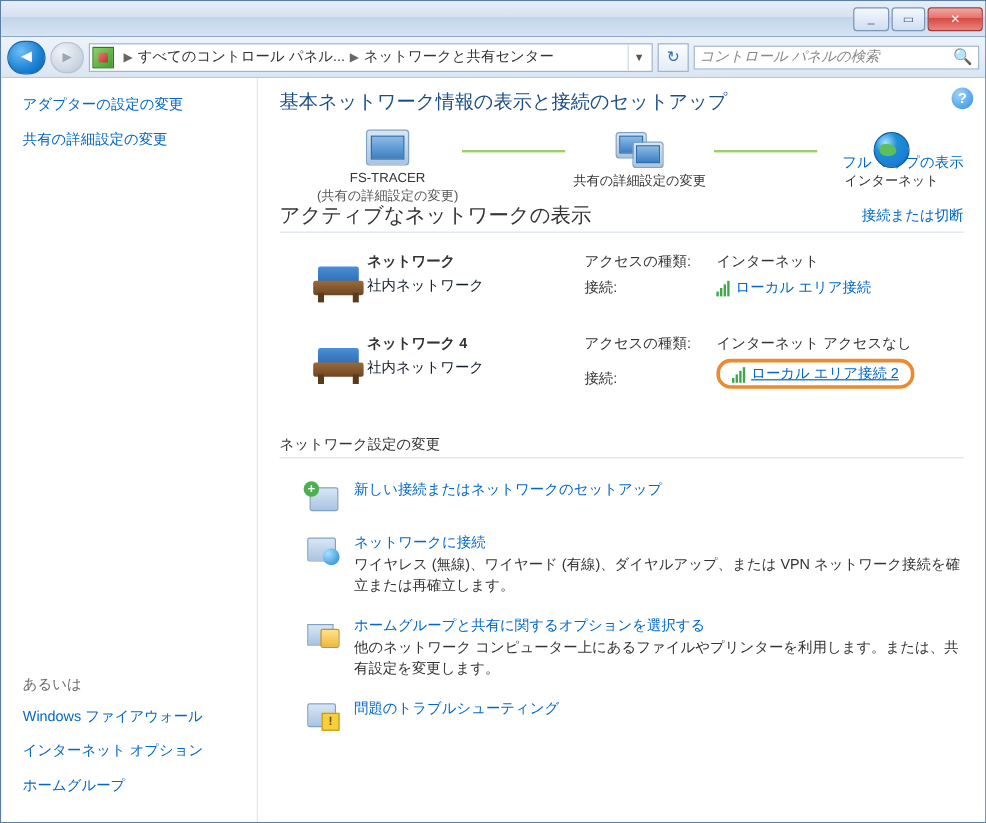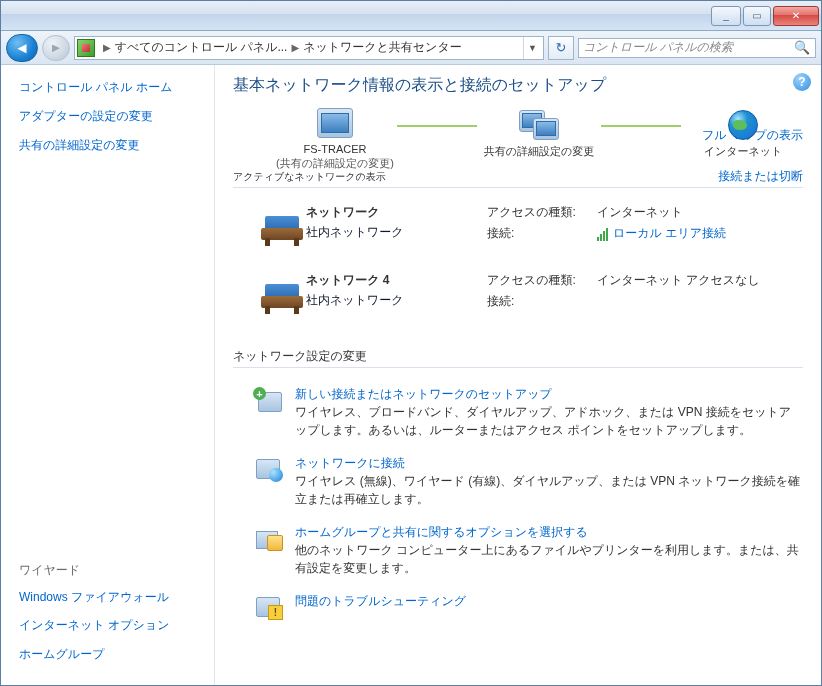--- a/index.html
+++ b/index.html
@@ -22,37 +22,37 @@
 .searchbox{width:238px;height:20px;border:1px solid #9fb4cd;background:#fff;display:flex;align-items:center;padding:0 4px;font-size:12px;color:#888;}
 .search-ico{margin-left:auto;color:#3a79c2;font-size:13px;}
 .body{flex:1;display:flex;overflow:hidden;}
 .sidebar{width:214px;background:#fff;padding:14px 10px 10px 18px;font-size:12px;border-right:1px solid #e0e6ec;display:flex;flex-direction:column;}
 .sidebar a{color:#0066cc;text-decoration:none;display:block;margin-bottom:12px;line-height:1.4;}
 .side-spacer{flex:1;}
 .side-heading{color:#6b6b6b;font-size:12px;margin-bottom:10px;}
 .main{flex:1;background:#fff;padding:10px 18px 10px 18px;font-size:12px;overflow:auto;position:relative;}
 .help-ico{position:absolute;top:8px;right:10px;width:18px;height:18px;border-radius:50%;background:radial-gradient(circle at 35% 30%,#9fd2fb,#2f8fe0);color:#fff;display:flex;align-items:center;justify-content:center;font-size:12px;font-weight:bold;}
 .h1{color:#1a4e87;font-size:16px;margin-bottom:12px;}
-.netmap{display:flex;align-items:center;gap:0;margin:0 0 4px 42px;}
+.netmap{display:flex;align-items:center;gap:0;margin:0 0 4px 30px;}
 .map-node{display:flex;flex-direction:column;align-items:center;width:120px;}
 .map-line{flex:1;height:2px;background:#9fcf6a;position:relative;margin:0 2px 28px 2px;min-width:50px;}
 .pc-ico{width:36px;height:30px;background:linear-gradient(to bottom,#d7e6f5,#a9c4e1);border:1px solid #7ea0c3;border-radius:3px;position:relative;display:flex;align-items:center;justify-content:center;}
 .pc-ico::before{content:"";width:26px;height:18px;background:linear-gradient(to bottom,#8abbe8,#3d7fc0);border:1px solid #2d6da8;}
 .multi-ico{position:relative;width:40px;height:30px;}
 .multi-ico .pc-ico{position:absolute;width:26px;height:22px;}
 .multi-ico .pc-ico::before{width:18px;height:13px;}
 .multi-ico .p1{top:0;left:0;}
 .multi-ico .p2{top:8px;left:14px;}
 .globe-ico{width:30px;height:30px;border-radius:50%;background:radial-gradient(circle at 32% 28%,#a7e3ff,#1f8ed0 35%,#1b7fd7 70%,#0d5aa5);border:1px solid #0d5aa5;position:relative;overflow:hidden;}
 .globe-ico::after{content:"";position:absolute;width:14px;height:10px;background:#5cbf5c;top:9px;left:4px;border-radius:40% 60% 50% 50%;}
 .map-label{font-size:11px;color:#333;text-align:center;margin-top:4px;line-height:1.3;}
 .map-sub{font-size:11px;color:#555;}
 .fullmap{color:#0066cc;font-size:12px;text-align:right;display:block;margin:-48px 0 24px 0;}
 .sec-row{display:flex;align-items:center;border-bottom:1px solid #d9e2ec;padding-bottom:2px;margin-top:18px;}
-.sec-title{color:#333;font-size:10px;}
+.sec-title{color:#333;font-size:17px;}
 .sec-link{margin-left:auto;color:#0066cc;font-size:12px;}
 .netcard{display:flex;padding:16px 0 10px 26px;gap:1px;}
 .bench-ico{width:46px;height:42px;position:relative;}
 .bench-ico .seat{position:absolute;bottom:6px;left:2px;width:42px;height:12px;background:linear-gradient(to bottom,#9c6b3a,#6d4524);border-radius:2px;}
 .bench-ico .back{position:absolute;bottom:16px;left:6px;width:34px;height:14px;background:linear-gradient(to bottom,#4a8fd6,#2e6bb0);border-radius:2px 2px 0 0;}
 .bench-ico .leg{position:absolute;bottom:0;width:5px;height:8px;background:#5b3a1c;}
 .bench-ico .l1{left:6px;} .bench-ico .l2{right:6px;}
 .netinfo{flex:0 0 180px;}
 .netname{font-weight:bold;color:#333;margin-bottom:3px;}
 .nettype{color:#0f172a;}
@@ -116,25 +116,24 @@
     </div>
     <div class="refresh-btn">↻</div>
     <div class="searchbox">
       <span style="color:#888;font-style:italic;">コントロール パネルの検索</span>
       <span class="search-ico">🔍</span>
     </div>
   </div>
 
   <div class="body">
     <div class="sidebar">
-      <a>コントロール パネル ホーム</a>
       <a>アダプターの設定の変更</a>
       <a>共有の詳細設定の変更</a>
       <div class="side-spacer"></div>
-      <div class="side-heading">ワイヤード</div>
+      <div class="side-heading">あるいは</div>
       <a>Windows ファイアウォール</a>
       <a>インターネット オプション</a>
       <a>ホームグループ</a>
     </div>
 
     <div class="main">
       <div class="help-ico">?</div>
       <div class="h1">基本ネットワーク情報の表示と接続のセットアップ</div>
 
       <div class="netmap">
@@ -208,34 +207,44 @@
           <div class="netname">ネットワーク  4</div>
           <a class="nettype">社内ネットワーク</a>
         </div>
         <div class="netdetails">
           <div class="det-row">
             <span class="det-label">アクセスの種類:</span>
             <span class="det-val">インターネット アクセスなし</span>
           </div>
           <div class="det-row">
             <span class="det-label">接続:</span>
+            <span class="highlight">
+              <a class="det-link">
+                <span class="sig-ico">
+                    <span class="b1"></span>
+                    <span class="b2"></span>
+                    <span class="b3"></span>
+                    <span class="b4"></span>
+                  </span>
+                <span style="text-decoration:underline;">ローカル エリア接続 2</span>
+              </a>
+            </span>
           </div>
         </div>
       </div>
 
       <div class="sec-head2">ネットワーク設定の変更</div>
       <div class="settings-list">
 
         <div class="setting">
           <div class="set-ico">
               <div class="ico-newconn"></div>
             </div>
           <div class="set-body">
             <a class="set-title">新しい接続またはネットワークのセットアップ</a>
-            <div class="set-desc">ワイヤレス、ブロードバンド、ダイヤルアップ、アドホック、または VPN 接続をセットアップします。あるいは、ルーターまたはアクセス ポイントをセットアップします。</div>
           </div>
         </div>
 
         <div class="setting">
           <div class="set-ico">
               <div class="ico-connect"></div>
             </div>
           <div class="set-body">
             <a class="set-title">ネットワークに接続</a>
             <div class="set-desc">ワイヤレス (無線)、ワイヤード (有線)、ダイヤルアップ、または VPN ネットワーク接続を確立または再確立します。</div>

